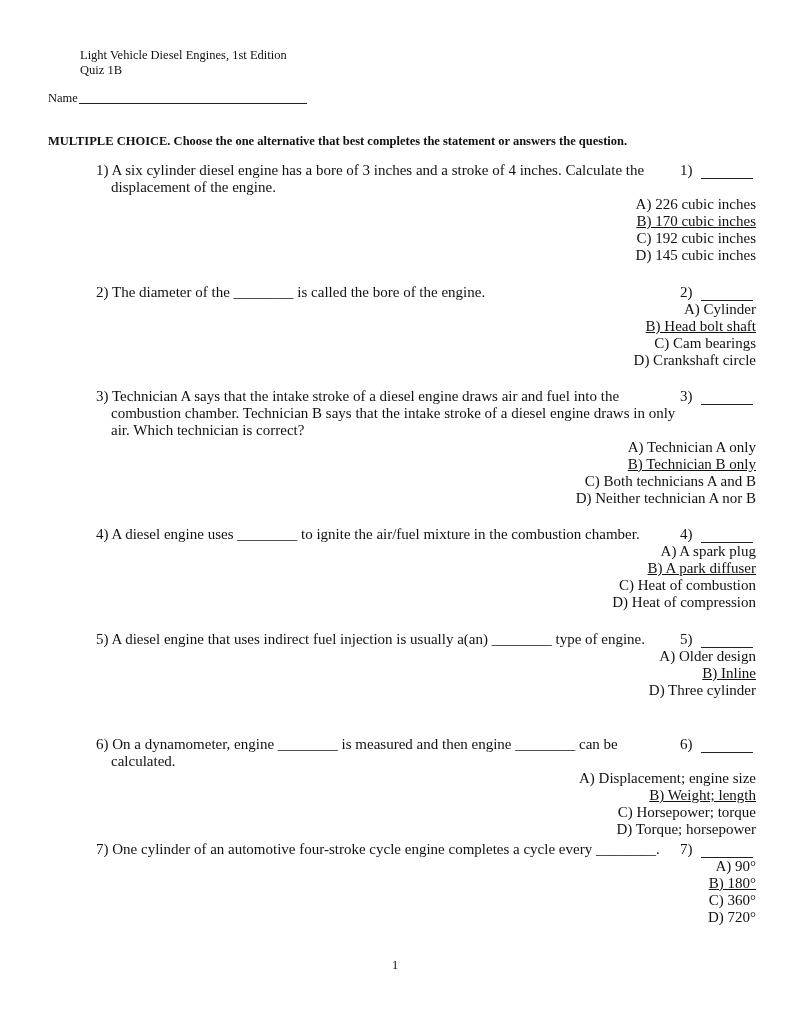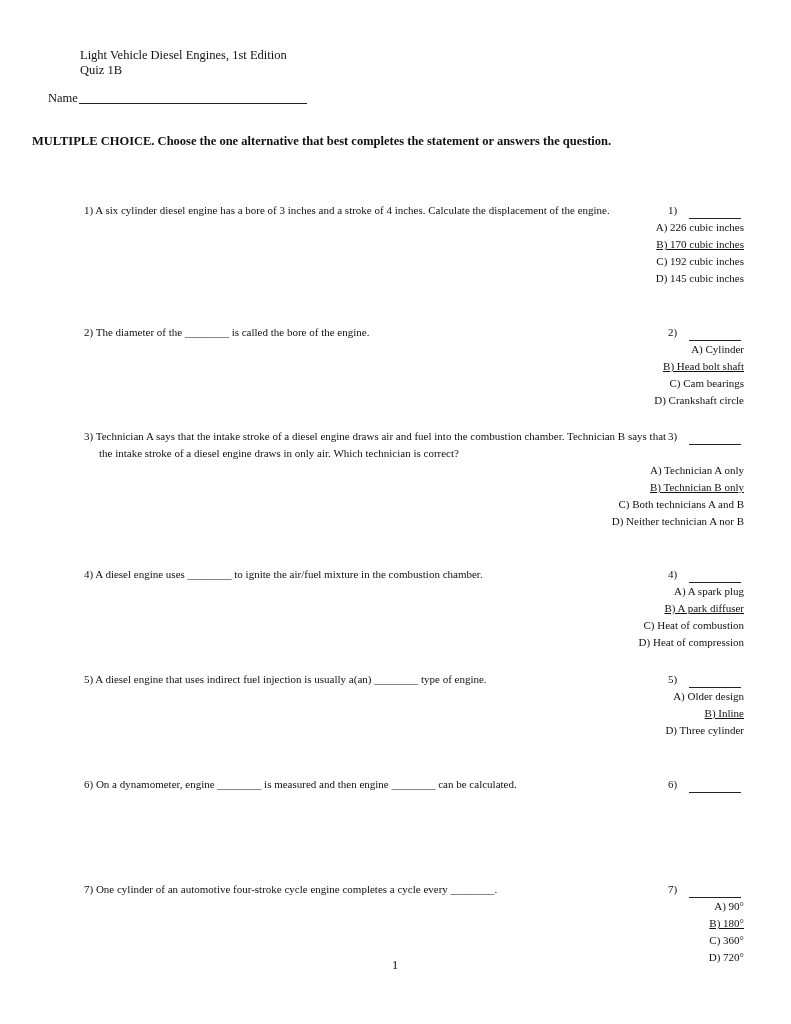--- a/index.html
+++ b/index.html
@@ -1,22 +1,22 @@
 <!DOCTYPE html>
 <html><head>
 <meta charset="utf-8">
 <style>
   html, body { margin: 0; padding: 0; background: #ffffff; }
   body { width: 791px; height: 1024px; position: relative; overflow: hidden;
          font-family: "Liberation Serif", "DejaVu Serif", serif; color: #111; }
   .header { position: absolute; left: 48px; top: 48px; font-size: 12.5px; line-height: 15px; margin-left: 32px; }
   .name-line { position: absolute; left: 48px; top: 91px; font-size: 12.5px; display: flex; }
   .name-rule { display: inline-block; width: 228px; border-bottom: 1px solid #222; height: 12px; margin-left: 1px; }
-  .instructions { position: absolute; left: 32px; top: 134px; font-size: 12.5px; font-weight: bold; white-space: nowrap; }
-  .question { position: absolute; left: 84px; width: 660px; font-size: 11px; line-height: 17px; margin-top: 40px; }
+  .instructions { position: absolute; left: 48px; top: 134px; font-size: 12.5px; font-weight: bold; white-space: nowrap; }
+  .question { position: absolute; left: 96px; width: 660px; font-size: 15px; line-height: 17px; }
   .q-stem { width: 572px; padding-left: 15px; text-indent: -15px; }
   .q-answer-slot { position: absolute; left: 584px; top: 0; display: flex; align-items: flex-end; }
   .q-answer-num { width: 20px; text-align: left; }
   .q-answer-line { display: inline-block; width: 52px; border-bottom: 1px solid #222; height: 13px; margin-left: 1px; }
   .choices { padding-left: 34px; text-align: right; }
   .choice { height: 17px; }
   .choice.b { padding-left: 1px; text-decoration: underline; }
   .page-num { position: absolute; left: 392px; top: 958px; font-size: 12.5px; }
 </style>
 </head>
@@ -102,20 +102,26 @@
     <div class="choice">D) Three cylinder</div>
   </div>
 </div>
 
 <div class="question" style="top:736px;">
   <div class="q-stem">6) On a dynamometer, engine ________ is measured and then engine ________ can be calculated.</div>
   <div class="q-answer-slot">
     <span class="q-answer-num">6)</span>
     <span class="q-answer-line"></span>
   </div>
+  <div class="choices">
+    <div class="choice">A) Displacement; engine size</div>
+    <div class="choice b">B) Weight; length</div>
+    <div class="choice">C) Horsepower; torque</div>
+    <div class="choice">D) Torque; horsepower</div>
+  </div>
 </div>
 
 <div class="question" style="top:841px;">
   <div class="q-stem">7) One cylinder of an automotive four-stroke cycle engine completes a cycle every ________.</div>
   <div class="q-answer-slot">
     <span class="q-answer-num">7)</span>
     <span class="q-answer-line"></span>
   </div>
   <div class="choices">
     <div class="choice">A) 90°</div>

